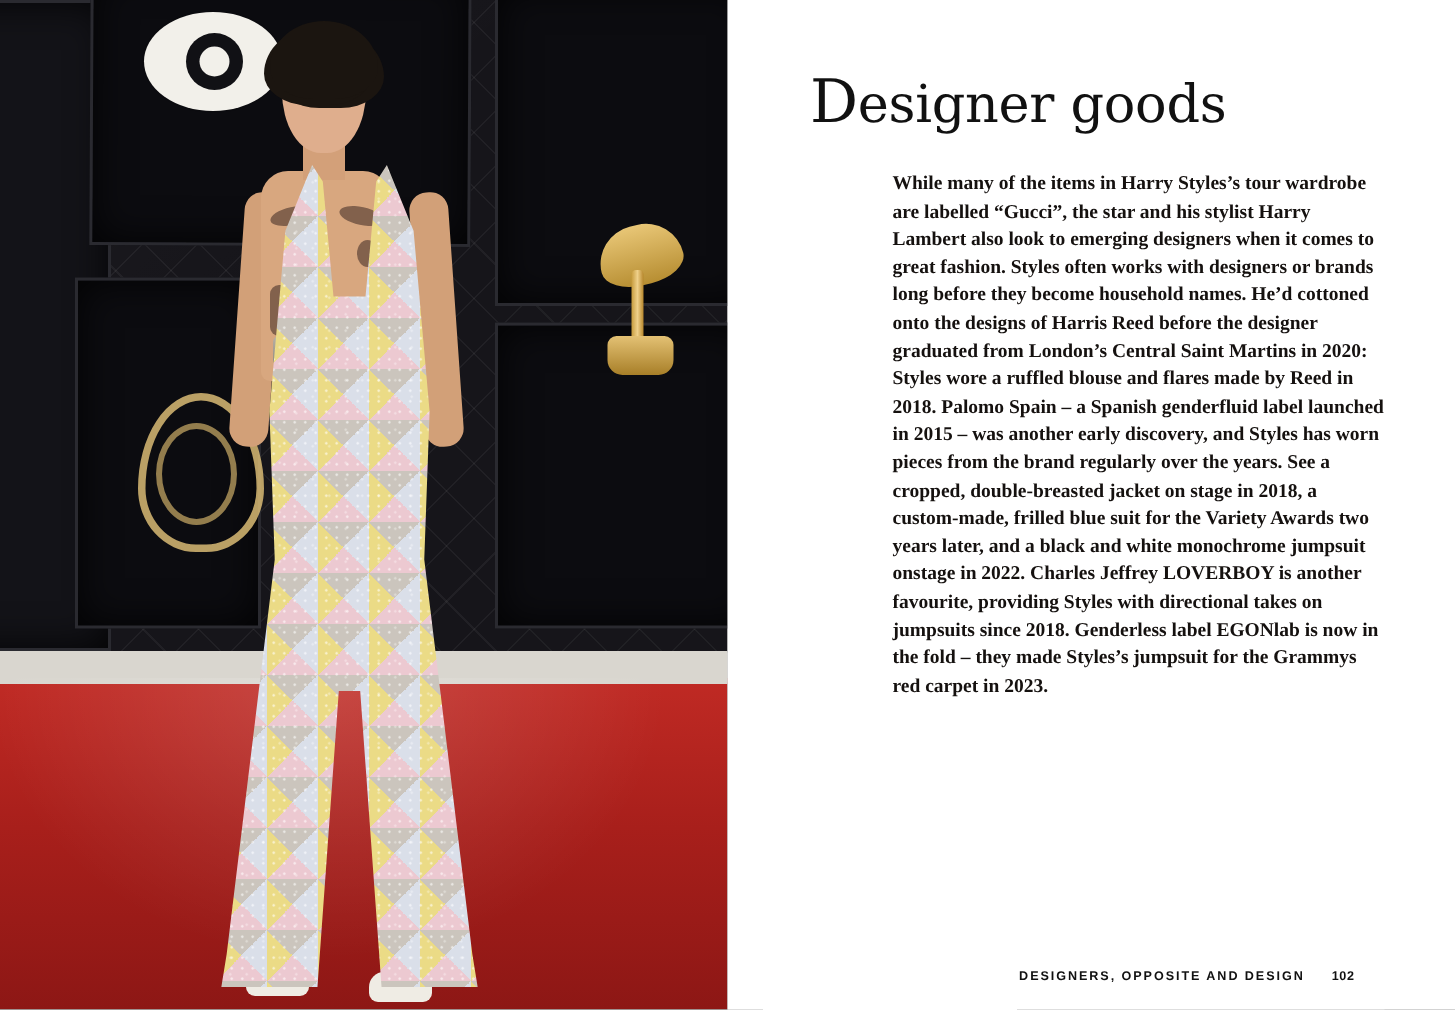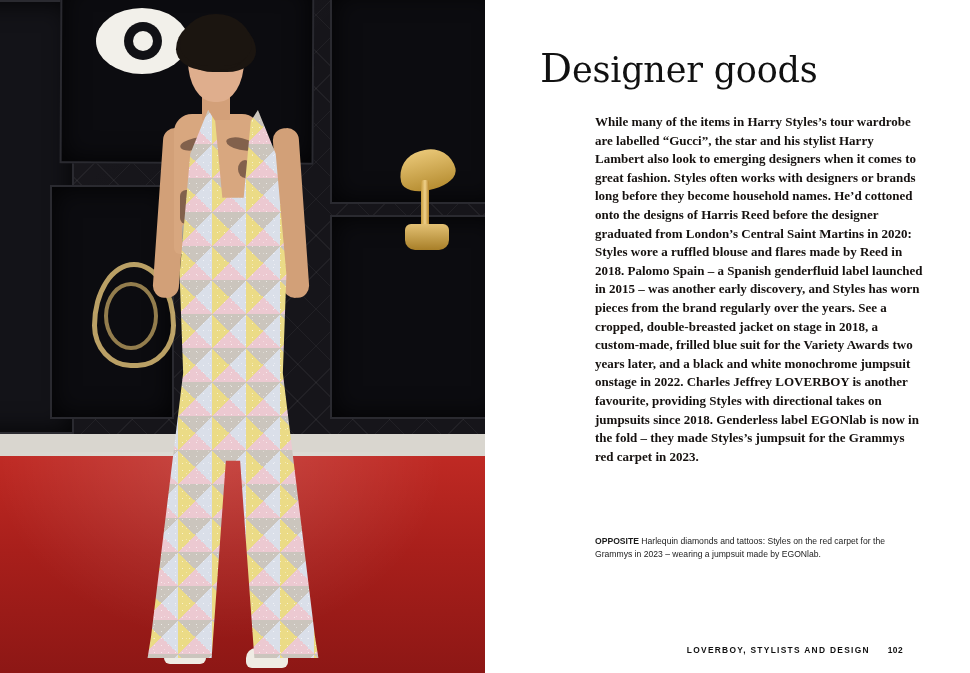--- a/index.html
+++ b/index.html
@@ -387,24 +387,21 @@
     </div>
   </div>
 
   <div class="text-page">
 
     <h1 class="heading"><span class="dropcap">D</span><span>esigner goods</span></h1>
 
     <p class="body-copy">While many of the items in Harry Styles’s tour wardrobe are labelled “Gucci”, the star and his stylist Harry Lambert also look to emerging designers when it comes to great fashion. Styles often works with designers or brands long before they become household names. He’d cottoned onto the designs of Harris Reed before the designer graduated from London’s Central Saint Martins in 2020: Styles wore a ruffled blouse and flares made by Reed in 2018. Palomo Spain – a Spanish genderfluid label launched in 2015 – was another early discovery, and Styles has worn pieces from the brand regularly over the years. See a cropped, double-breasted jacket on stage in 2018, a custom-made, frilled blue suit for the Variety Awards two years later, and a black and white monochrome jumpsuit onstage in 2022. Charles Jeffrey LOVERBOY is another favourite, providing Styles with directional takes on jumpsuits since 2018. Genderless label EGONlab is now in the fold – they made Styles’s jumpsuit for the Grammys red carpet in 2023.</p>
 
     <div class="captions">
-      <div class="caption-block">
-        <b>OPPOSITE</b><span> Harlequin diamonds and tattoos: Styles on the red carpet for the Grammys in 2023 – wearing a jumpsuit made by EGONlab.</span><i></i><span></span>
-      </div>
     </div>
 
     <div class="footer">
-      <span class="footer-title">LOVERBOY, STYLISTS AND DESIGN</span>
+      <span class="footer-title">DESIGNERS, OPPOSITE AND DESIGN</span>
       <span class="folio">102</span>
     </div>
 
   </div>
 </div>
 
 </body></html>

